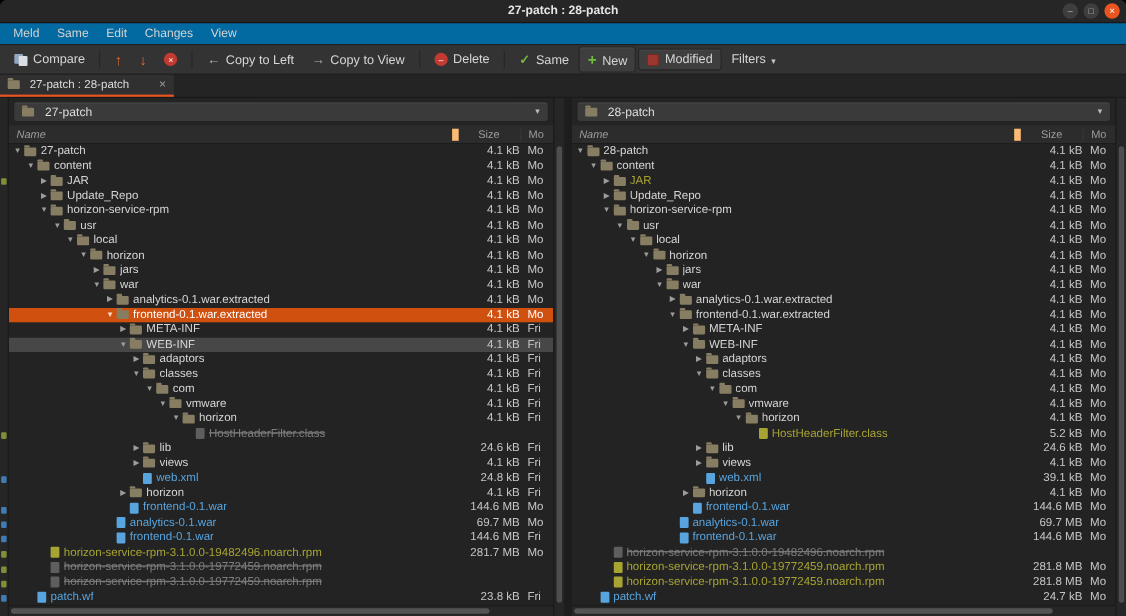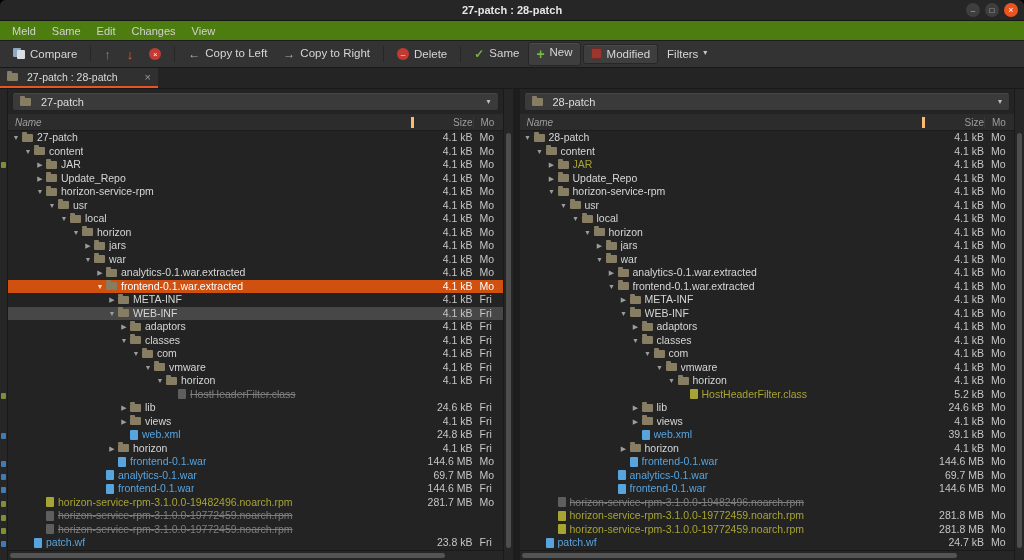--- a/index.html
+++ b/index.html
@@ -11,28 +11,28 @@
   
   .titlebar { height:21px; background:#262626; border-bottom:1px solid #171717;
               display:flex; align-items:center; justify-content:center; position:relative; flex:none; }
   .title { color:#e6e6e6; font-size:11px; font-weight:bold; }
   .winbtns { position:absolute; right:6px; top:0; height:100%; display:flex; align-items:center; gap:5px; }
   .wbtn { width:14px; height:14px; border-radius:50%; background:#3e3e3e; color:#c4c4c4;
           font-size:8px; display:flex; align-items:center; justify-content:center; }
   .wbtn.close { background:#e95420; color:#fff; font-size:9px; }
 
   
-  .menubar { height:20px; background:#4d7c0f; border-bottom:1px solid #1d1d1d;
+  .menubar { height:20px; background:#0369a1; border-bottom:1px solid #1d1d1d;
              display:flex; align-items:center; padding-left:4px; flex:none; }
   .menu-item { color:#d2d2d2; font-size:11px; padding:2px 8px; }
 
   
   .toolbar { height:27px; background:#333333; border-bottom:1px solid #191919;
              display:flex; align-items:center; padding:0 6px; gap:2px; flex:none; }
-  .tbtn { display:flex; align-items:flex-start; gap:5px; color:#d6d6d6; font-size:11.5px;
+  .tbtn { display:flex; align-items:flex-end; gap:5px; color:#d6d6d6; font-size:11.5px;
           padding:3px 7px; border-radius:3px; flex:none; }
   .tbtn.framed { background:#3e3e3e; border:1px solid #262626; box-shadow:inset 0 1px 0 #4b4b4b; }
   .tsep { width:1px; height:16px; background:#262626; margin:0 4px; flex:none; }
   .gi { font-weight:bold; }
   .gi-up,.gi-down { color:#e8692d; font-size:13px; }
   .gi-left,.gi-right { color:#9fb4c4; font-size:12px; }
   .gi-check { color:#78b445; font-size:12px; }
   .gi-plus { color:#6fbe3f; font-size:14px; }
   .circle-ic { width:12px; height:12px; border-radius:50%; background:#c23a32; color:#fff;
                font-size:8px; display:flex; align-items:center; justify-content:center; flex:none; }
@@ -62,21 +62,21 @@
   .pane { flex:1; min-width:0; display:flex; flex-direction:column; background:#242424; }
   .combo-wrap { padding:3px 4px; flex:none; }
   .combo { height:19px; background:#3a3a3a; border:1px solid #222; border-radius:3px;
            box-shadow:inset 0 1px 0 #484848; display:flex; align-items:center; gap:6px;
            padding:0 7px; color:#dddddd; font-size:11px; }
   .combo .arrow { margin-left:auto; color:#bdbdbd; font-size:8px; }
 
   .colhead { height:17px; flex:none; background:#2c2c2c; border-bottom:1px solid #1c1c1c;
              display:flex; align-items:center; color:#9d9d9d; font-size:10px; }
   .colhead .h-name { flex:1; padding-left:7px;font-style:italic; }
-  .colhead .h-size { width:62px; text-align:right; border-left:3px solid #fdba74; flex:none; }
+  .colhead .h-size { width:62px; text-align:center; border-left:6px solid #fdba74; flex:none; }
   .colhead .h-mod  { width:30px; padding-left:7px; border-left:1px solid #383838;
                      overflow:hidden; white-space:nowrap; flex:none; }
 
   .tree { flex:1; min-height:0; overflow:hidden; background:#232323; }
   .row { height:13.5px; line-height:13.5px; display:flex; align-items:center;
          white-space:nowrap; font-size:10.5px; color:#d6d6d6; }
   .row .indent { flex:none; }
   .row .expander { width:12px; flex:none; text-align:center; font-size:7px; color:#9c9c9c; }
   .fsicon { flex:none; margin-right:4px; }
   .folder { width:11px; height:8px; background:#877d63; border-radius:1px; position:relative; }
@@ -148,21 +148,21 @@
     <div class="tbtn">
       <span class="circle-ic">×</span>
     </div>
     <div class="tsep"></div>
     <div class="tbtn">
       <span class="gi gi-left">←</span>
       <span>Copy to Left</span>
     </div>
     <div class="tbtn">
       <span class="gi gi-right">→</span>
-      <span>Copy to Right</span>
+      <span>Copy to View</span>
     </div>
     <div class="tsep"></div>
     <div class="tbtn">
       <span class="circle-ic">–</span>
       <span>Delete</span>
     </div>
     <div class="tsep"></div>
     <div class="tbtn">
       <span class="gi gi-check">✓</span>
       <span>Same</span>

